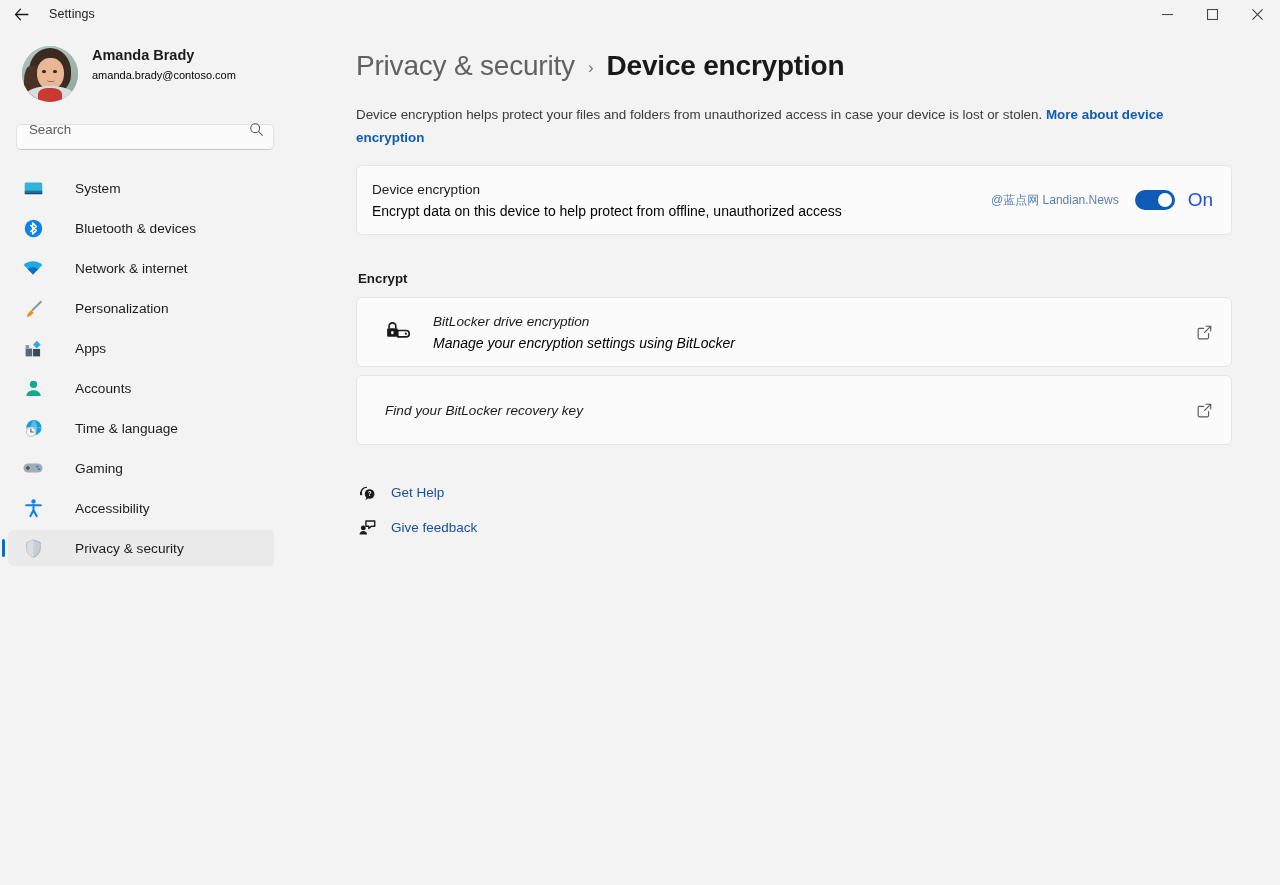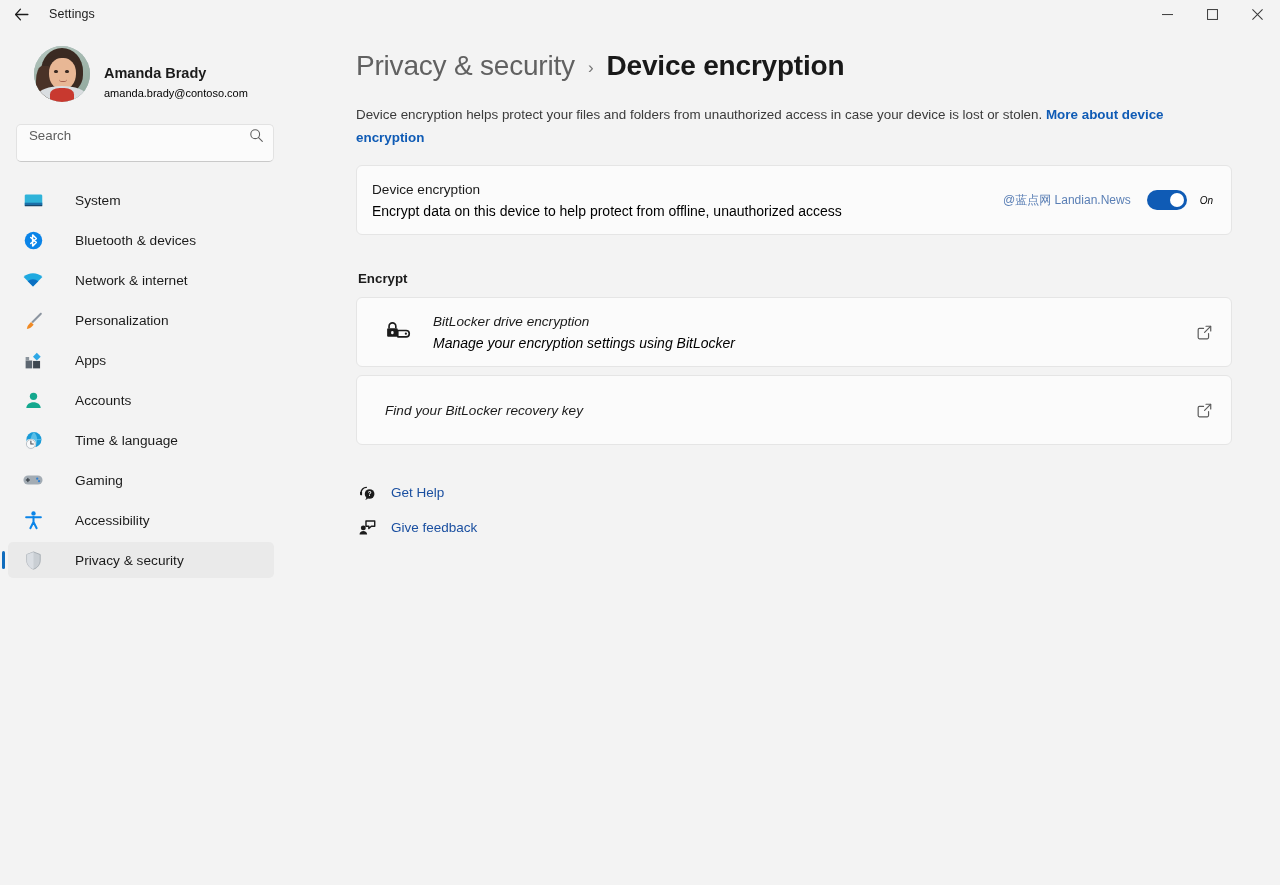--- a/index.html
+++ b/index.html
@@ -51,24 +51,23 @@
   .shell { display: flex; height: 857px; }
 
   
   .sidebar {
     width: 290px;
     flex: 0 0 290px;
     padding-top: 12px;
     background: #F3F3F3;
   }
   .profile {
-    display: flex; align-items: flex-end;
+    display: flex; align-items: flex-start;
     padding: 6px 0 0 22px;
     height: 62px;
-    margin-left: 12px;
   }
   .avatar {
     width: 56px; height: 56px; border-radius: 50%;
     flex: 0 0 56px;
     overflow: hidden;
     position: relative;
     background: #9fb0b5;
   }
   .avatar .sky { position:absolute; inset:0;
     background: linear-gradient(160deg,#b9c9c2 0%, #a2b7ad 40%, #8fa79c 100%); }
@@ -107,21 +106,21 @@
   .profile-text { margin-left: 14px; overflow:hidden; }
   .profile-name {
     font-size: 14.5px; font-weight: 700; color:#1b1b1b; line-height:19px;
   }
   .profile-mail {
     font-size: 11px; color: #000000; line-height:18px; margin-top:1px;
   }
 
   .search-wrap { padding: 22px 16px 0 16px; }
   .search-box {
-    height: 38px;
+    height: 26px;
     background:#FBFBFB;
     border:1px solid #E2E2E2;
     border-bottom-color:#C9C9C9;
     border-radius:5px;
     display:flex; align-items:center;
     padding: 0 9px 16px 12px;
     box-shadow: 0 0 0 0 rgba(0,0,0,0);
   }
   .search-box input {
     flex:1; border:0; outline:0; background:transparent;
@@ -198,21 +197,21 @@
     width:40px; height:20px; border-radius:11px;
     background:#0F5BB5;
     position:relative;
     flex:0 0 40px;
   }
   .toggle .knob {
     position:absolute; right:3px; top:3px;
     width:14px; height:14px; border-radius:50%;
     background:#fff;
   }
-  .toggle-label { font-size:10px; color:#000000;font-style:italic; }
+  .toggle-label { font-size:19px; color:#1d4ed8; }
 
   .section-head {
     font-size:13.3px; font-weight:700; color:#1b1b1b;
     margin: 36px 0 11px 2px;
   }
   .related-card { margin-bottom: 8px; padding-left: 28px; font-style: italic; }
   .related-icon { width:30px; flex:0 0 30px; margin-right:18px; display:flex; align-items:center; }
   .ext-icon { color:#5a5a5a; display:flex; margin-left:10px; }
 
   .links { margin-top: 34px; }

